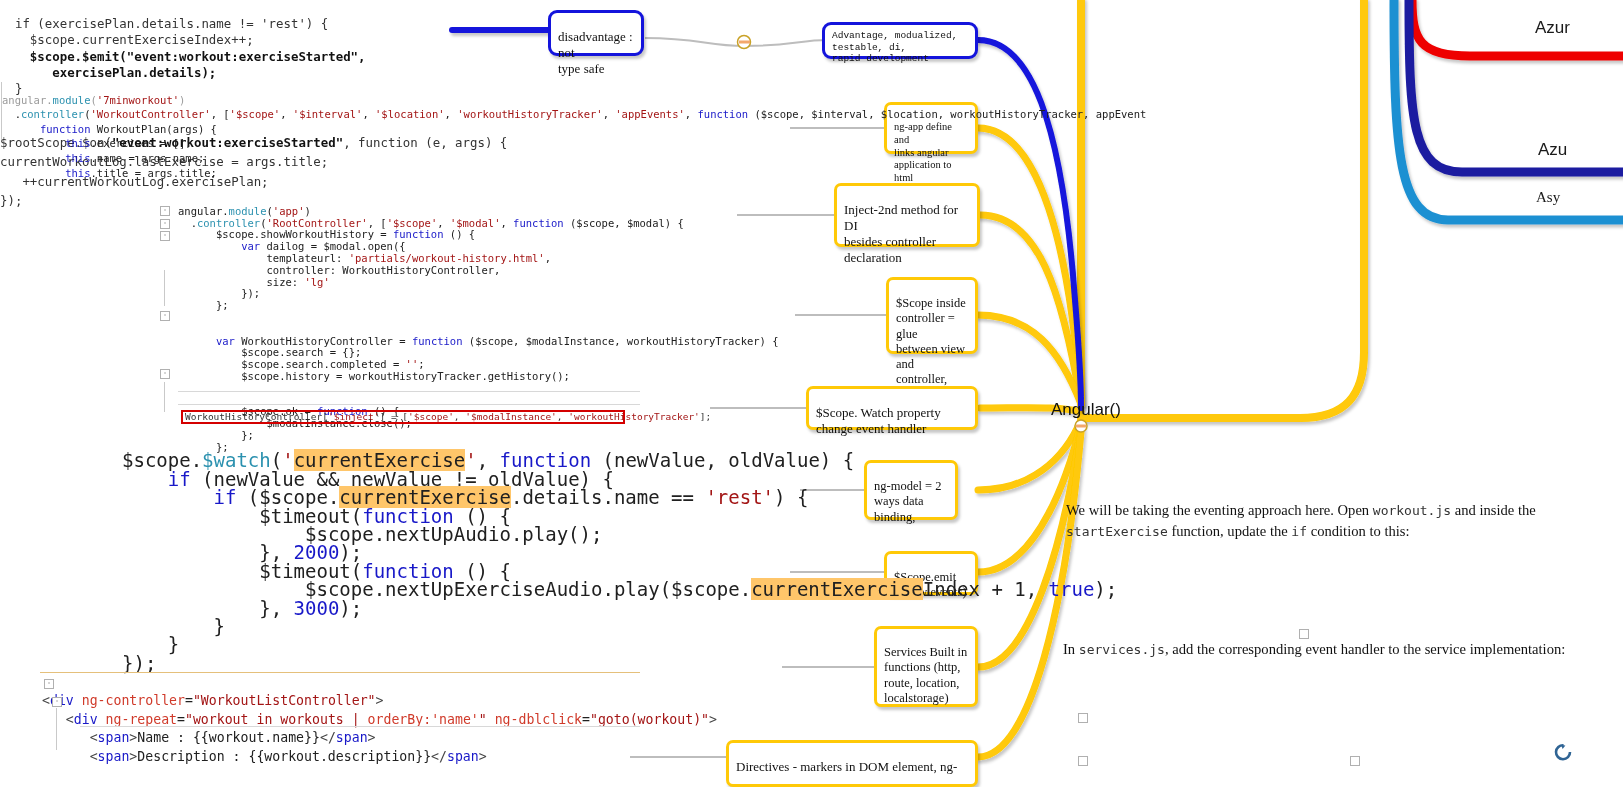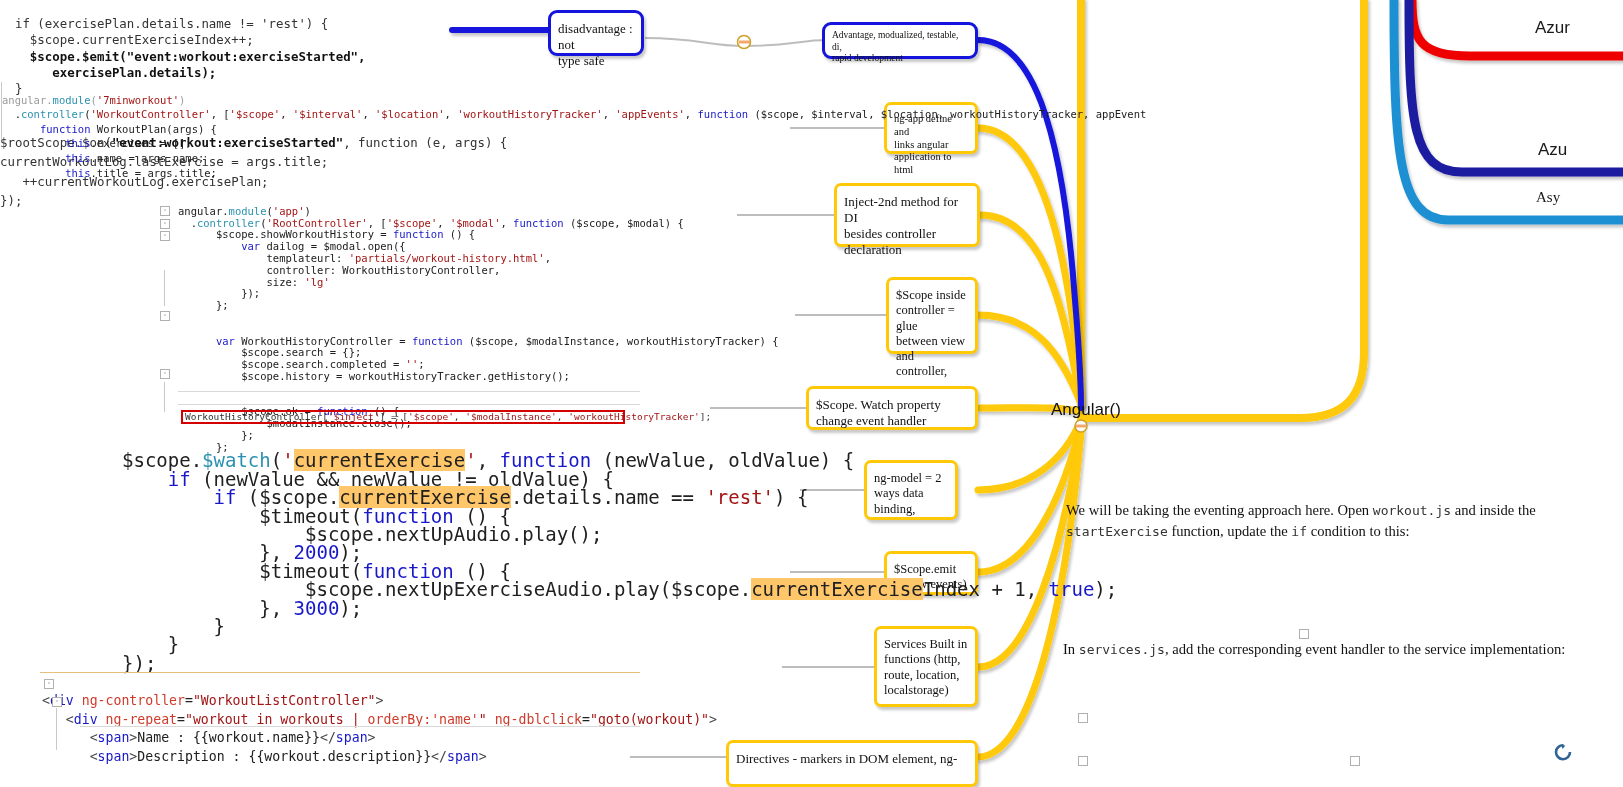--- a/index.html
+++ b/index.html
@@ -5,21 +5,21 @@
   html,body{margin:0;padding:0;background:#ffffff;}
   body{width:1623px;height:787px;position:relative;overflow:hidden;
        font-family:"Liberation Serif",serif;}
   .canvas{position:absolute;inset:0;width:1623px;height:787px;}
   svg.wires{position:absolute;left:0;top:0;width:1623px;height:787px;pointer-events:none;}
 
   
   .note{position:absolute;background:#fff;border:3px solid #FFC907;border-radius:7px;
         box-shadow:2px 3px 3px rgba(0,0,0,.22);
         font-family:"Liberation Serif",serif;color:#111;
-        padding:8px 6px 4px 7px;box-sizing:border-box;line-height:1.22;}
+        padding:16px 6px 4px 7px;box-sizing:border-box;line-height:1.22;}
   .note.blue{border-color:#1414dc;border-width:3px;border-radius:9px;}
   .note span{display:block;}
 
   
   .code{position:absolute;font-family:"DejaVu Sans Mono",monospace;white-space:pre;
         color:#202020;}
   .kw{color:#1818c8;}
   .str{color:#a31515;text-align:center;}
   .fn{color:#2b91af;}
   .hl{background:#ffc66a;}
@@ -104,21 +104,21 @@
       <path d="M14,7 A7,7 0 1,1 7.5,0.2" fill="none" stroke="#2f6494" stroke-width="2.6"></path>
       <path d="M5.2,0 L9.4,0.6 L6.6,4.0 Z" fill="#2f6494"></path>
     </g>
   </svg>
 
   <div class="note blue" style="left:548px;top:10px;width:96px;height:46px;font-size:13px;">
     <span>disadvantage : not</span>
     <span>type safe</span>
   </div>
 
-  <div class="note blue" style="left:822px;top:22px;width:156px;height:37px;font-size:9.5px;padding-top:5px;">
+  <div class="note blue" style="left:822px;top:22px;width:156px;height:37px;font-size:9.5px;padding-top:5px;font-family:Liberation Mono, monospace;">
     <span>Advantage, modualized, testable, di,</span>
     <span>rapid development</span>
   </div>
 
   <div class="note" style="left:884px;top:102px;width:94px;height:52px;font-size:10.5px;">
     <span>ng-app define and</span>
     <span>links angular</span>
     <span>application to html</span>
   </div>
 

